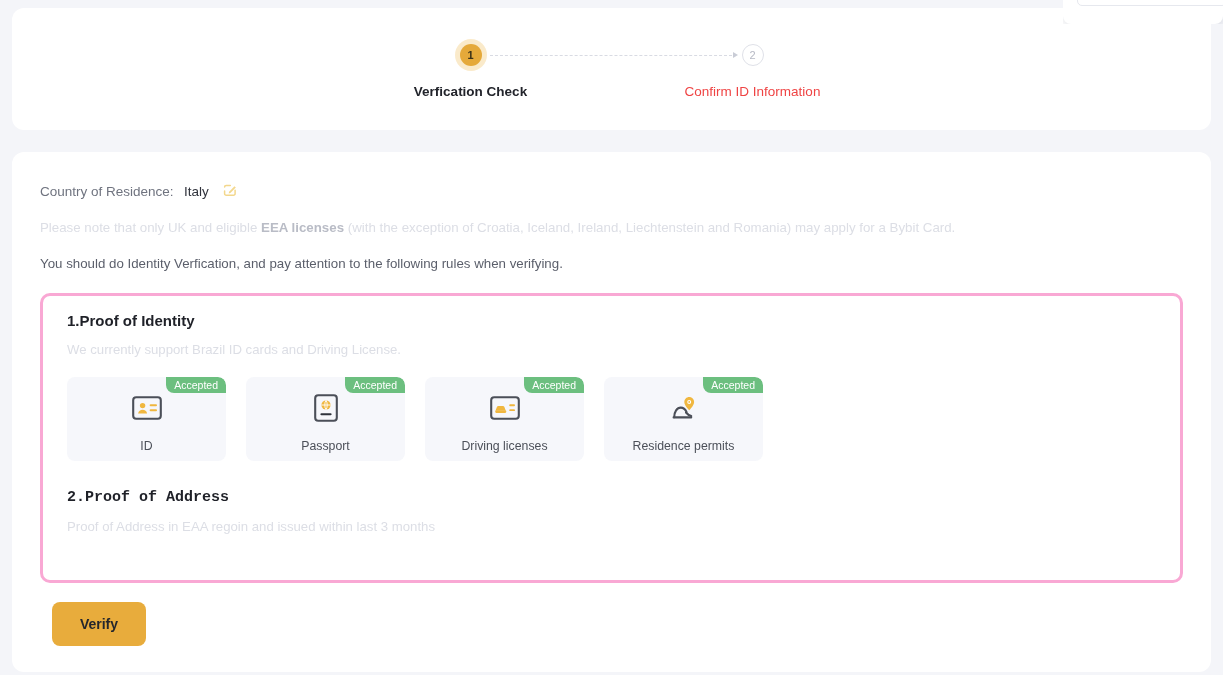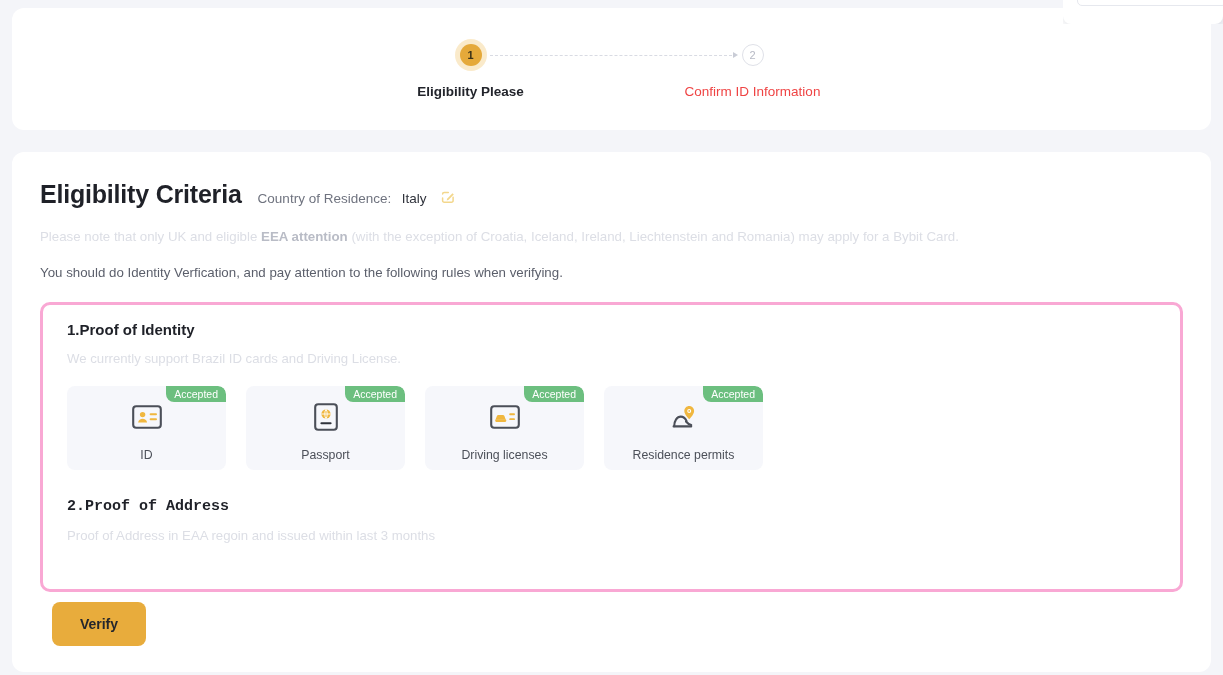--- a/index.html
+++ b/index.html
@@ -280,54 +280,53 @@
     <div class="tooltip-outer">
       <div class="tooltip-inner">able as a Byb</div>
     </div>
   </div>
 
   <div class="stepper-card">
     <div class="stepper">
 
       <div class="step">
         <div class="step-circle active">1</div>
-        <div class="step-label active">Eligibility Please</div>
+        <div class="step-label active">Verfication Check</div>
       </div>
 
       <div class="step">
         <div class="step-circle idle">2</div>
         <div class="step-label idle">Confirm ID Information</div>
       </div>
 
       <div class="connector">
         <span class="dash"></span>
           <span class="arrow"></span>
       </div>
     </div>
   </div>
 
   <div class="main-card">
 
     <div class="title-row">
-      <div class="page-title">Eligibility Criteria</div>
       <div>
         <span class="residence-label">Country of Residence:</span>
         <span class="residence-value">Italy</span>
         <span class="edit-icon">
           <svg width="16" height="16" viewBox="0 0 16 16" fill="none">
             <path d="M2.6 5.1a1.6 1.6 0 0 1 1.6-1.6h4.1" stroke="#f3d78c" stroke-width="1.5" stroke-linecap="round"></path>
             <path d="M13.1 8.3v3.4a1.6 1.6 0 0 1-1.6 1.6H4.2a1.6 1.6 0 0 1-1.6-1.6V8.9" stroke="#f3d78c" stroke-width="1.5" stroke-linecap="round"></path>
             <path d="M7.1 9.7l5.4-5.4 1.3 1.3-5.4 5.4-1.7.4.4-1.7z" fill="#f3d78c"></path>
           </svg>
         </span>
       </div>
     </div>
 
     <div class="note">
-      <span>Please note that only UK and eligible </span><b>EEA attention</b><span> (with the exception of Croatia, Iceland, Ireland, Liechtenstein and Romania) may apply for a Bybit Card.</span>
+      <span>Please note that only UK and eligible </span><b>EEA licenses</b><span> (with the exception of Croatia, Iceland, Ireland, Liechtenstein and Romania) may apply for a Bybit Card.</span>
     </div>
 
     <div class="subnote">You should do Identity Verfication, and pay attention to the following rules when verifying.</div>
 
     <div class="section">
 
       <div class="sec-heading">1.Proof of Identity</div>
       <div class="sec-desc">We currently support Brazil ID cards and Driving License.</div>
 
       <div class="tiles">

